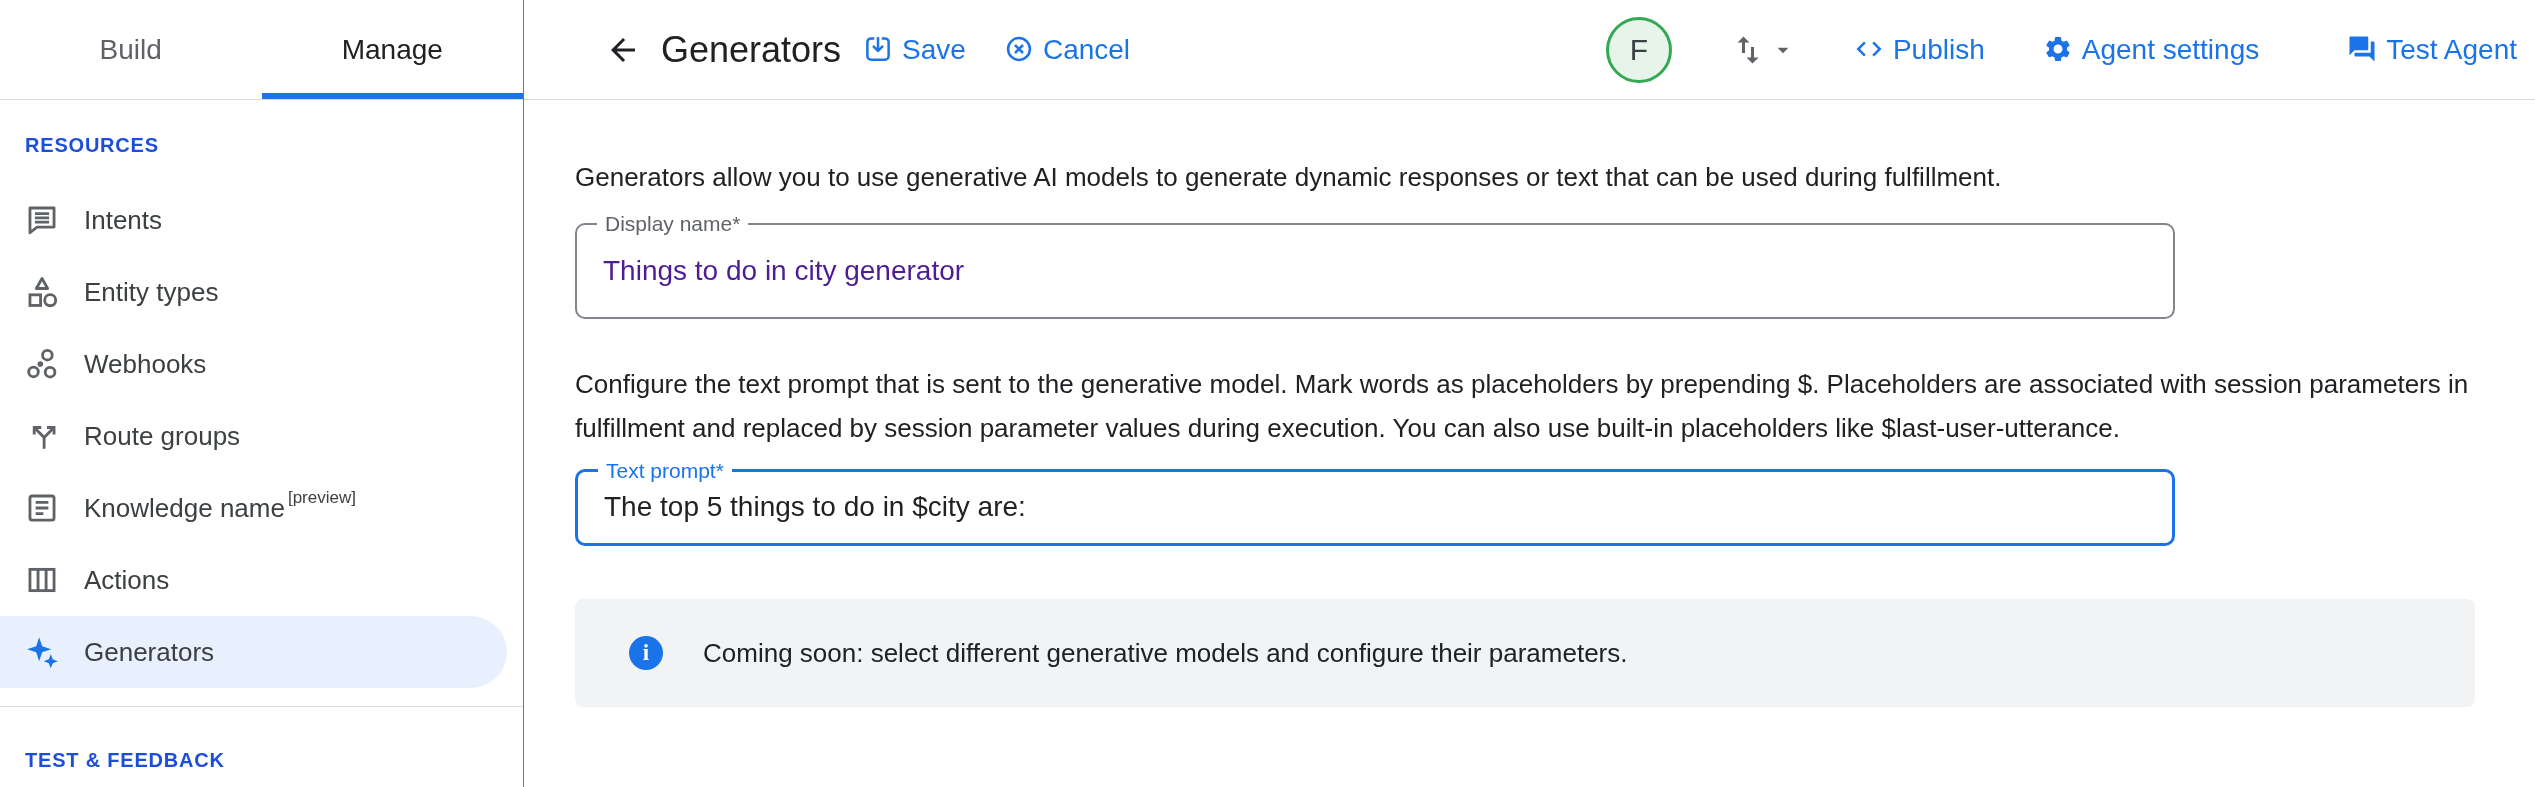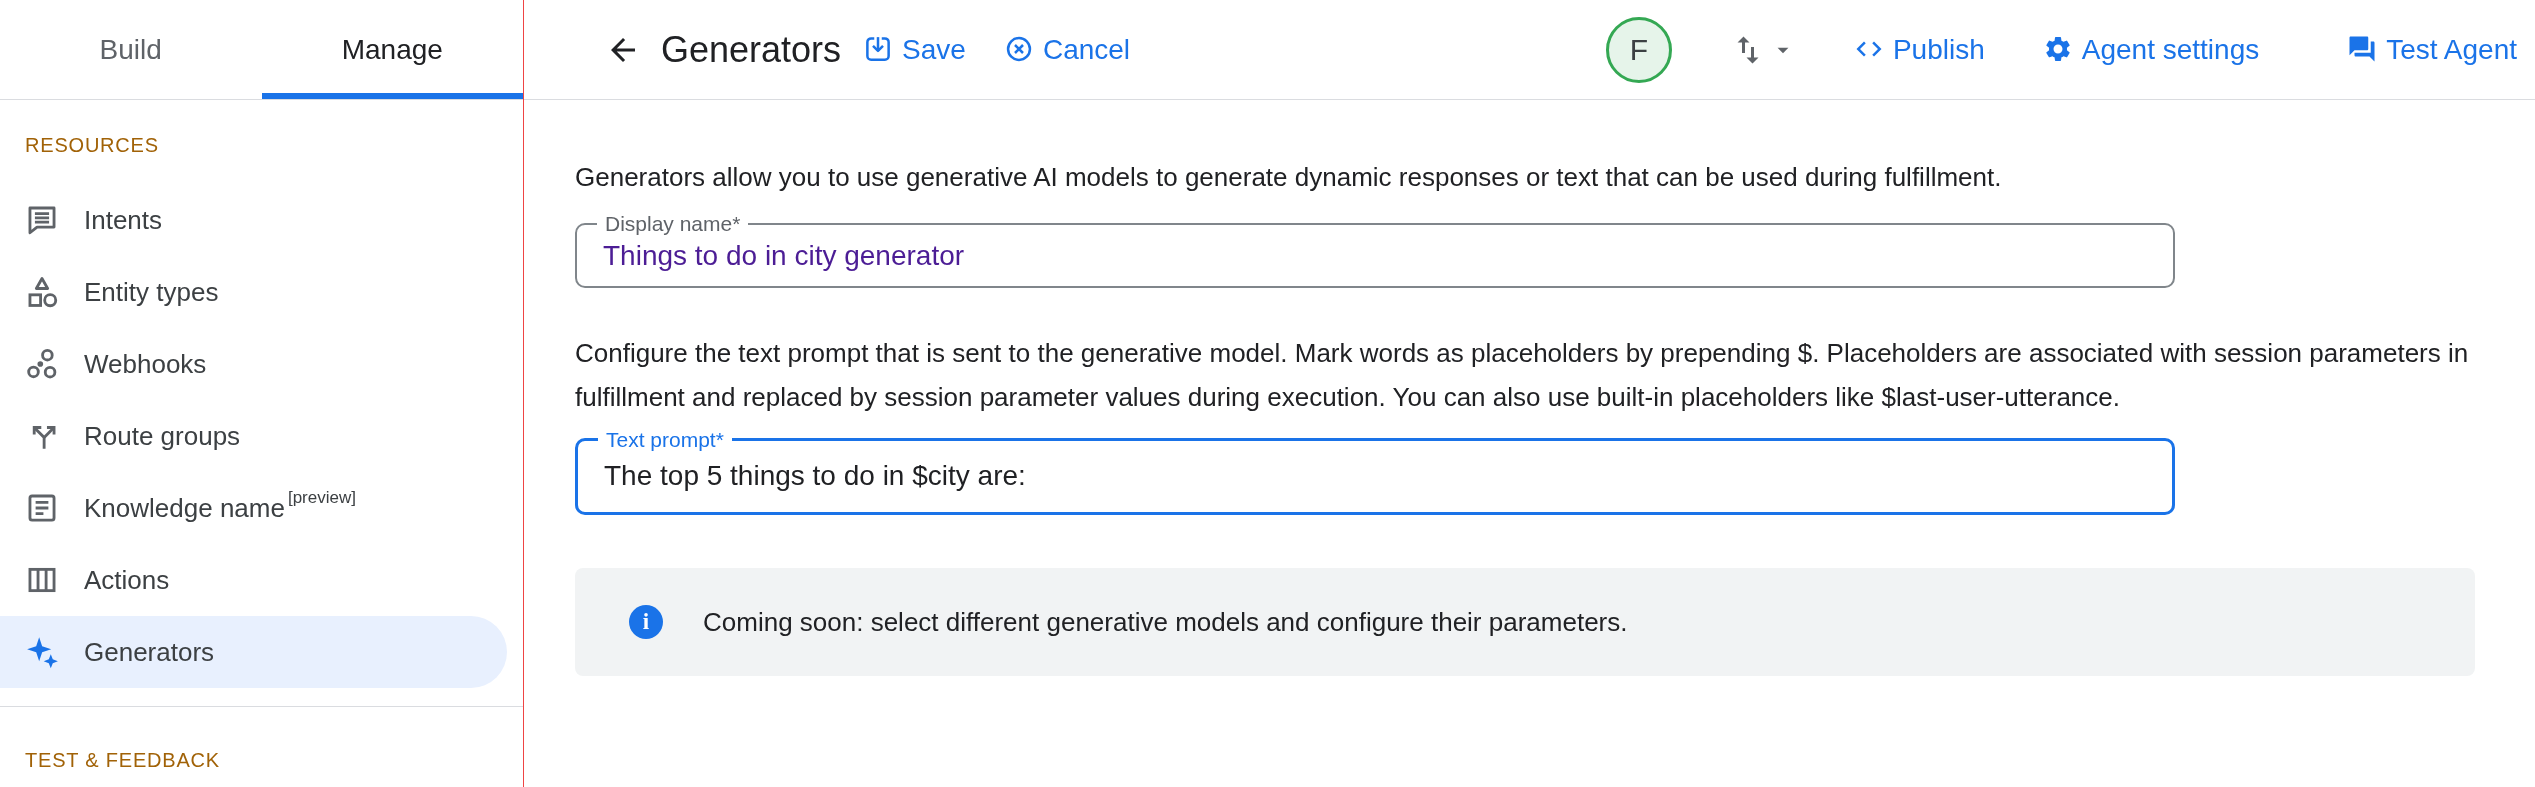--- a/index.html
+++ b/index.html
@@ -11,21 +11,21 @@
   .app { display:flex; width:2535px; height:787px; }
 
   
   .left-panel { flex:0 0 524px; width:524px; border-right:1px solid #ef4444; background:#fff; }
   .tabs { height:100px; display:flex; border-bottom:1px solid #dadce0; }
   .tab { flex:1; display:flex; align-items:center; justify-content:center;
          font-size:28px; font-weight:500; color:#5f6368; position:relative; cursor:pointer; }
   .tab.active { color:#202124; }
   .tab.active::after { content:""; position:absolute; left:0; right:0; bottom:0;
                        height:6px; background:#1a73e8; }
-  .section-header { font-size:20px; font-weight:400; color:#a16207;
+  .section-header { font-size:20px; font-weight:700; color:#1d4ed8;
                     letter-spacing:0.8px; margin:34px 0 0 25px; }
   .nav { margin-top:27px; }
   .nav-item { height:72px; display:flex; align-items:center; padding-left:25px;
               gap:25px; font-size:26px; color:#3c4043; cursor:pointer; }
   .nav-item.active { background:#e8f0fe; width:507px; border-radius:0 36px 36px 0; }
   .nav-icon { width:34px; height:34px; flex:0 0 34px; color:#5f6368; }
   .nav-icon svg { width:100%; height:100%; display:block; }
   .nav-icon.blue { color:#1a73e8; }
   sup.preview { font-size:17px; color:#3c4043; margin-left:5px; position:relative; top:-10px; }
   .side-divider { height:1px; background:#dadce0; margin-top:18px; }
@@ -51,21 +51,21 @@
   .sort-ctl { display:flex; align-items:center; gap:4px; color:#5f6368; cursor:pointer; }
   .sort-ctl .big { width:36px; height:36px; }
   .sort-ctl .small { width:26px; height:26px; }
   .sort-ctl svg { width:100%; height:100%; display:block; }
   .test-agent { margin-left:30px; }
 
   
   .content { padding:55px 0 12px 51px; }
   .para { font-size:26px; line-height:44px; color:#202124; max-width:1910px; }
   .field { position:relative; width:1600px; background:#fff; border-radius:10px; }
-  .field-name { height:65px; margin-top:24px; border:2px solid #80868b; }
+  .field-name { height:96px; margin-top:24px; border:2px solid #80868b; }
   .field-prompt { height:77px; margin-top:19px; border:3px solid #1a73e8; }
   .flabel { position:absolute; top:-14px; left:20px; background:#fff; padding:0 8px;
             font-size:21px; line-height:26px; color:#5f6368; white-space:nowrap; }
   .field-prompt .flabel { color:#1a73e8; }
   .field input { width:100%; height:100%; border:none; outline:none; background:transparent;
                  font-family:inherit; font-size:28px; color:#4c1d95; padding:0 26px; }
   .field textarea { width:100%; height:100%; border:none; outline:none; resize:none;
                     background:transparent; font-family:inherit; font-size:28px;
                     color:#202124; padding:15px 26px; line-height:40px; }
   .help-para { margin-top:43px; }

